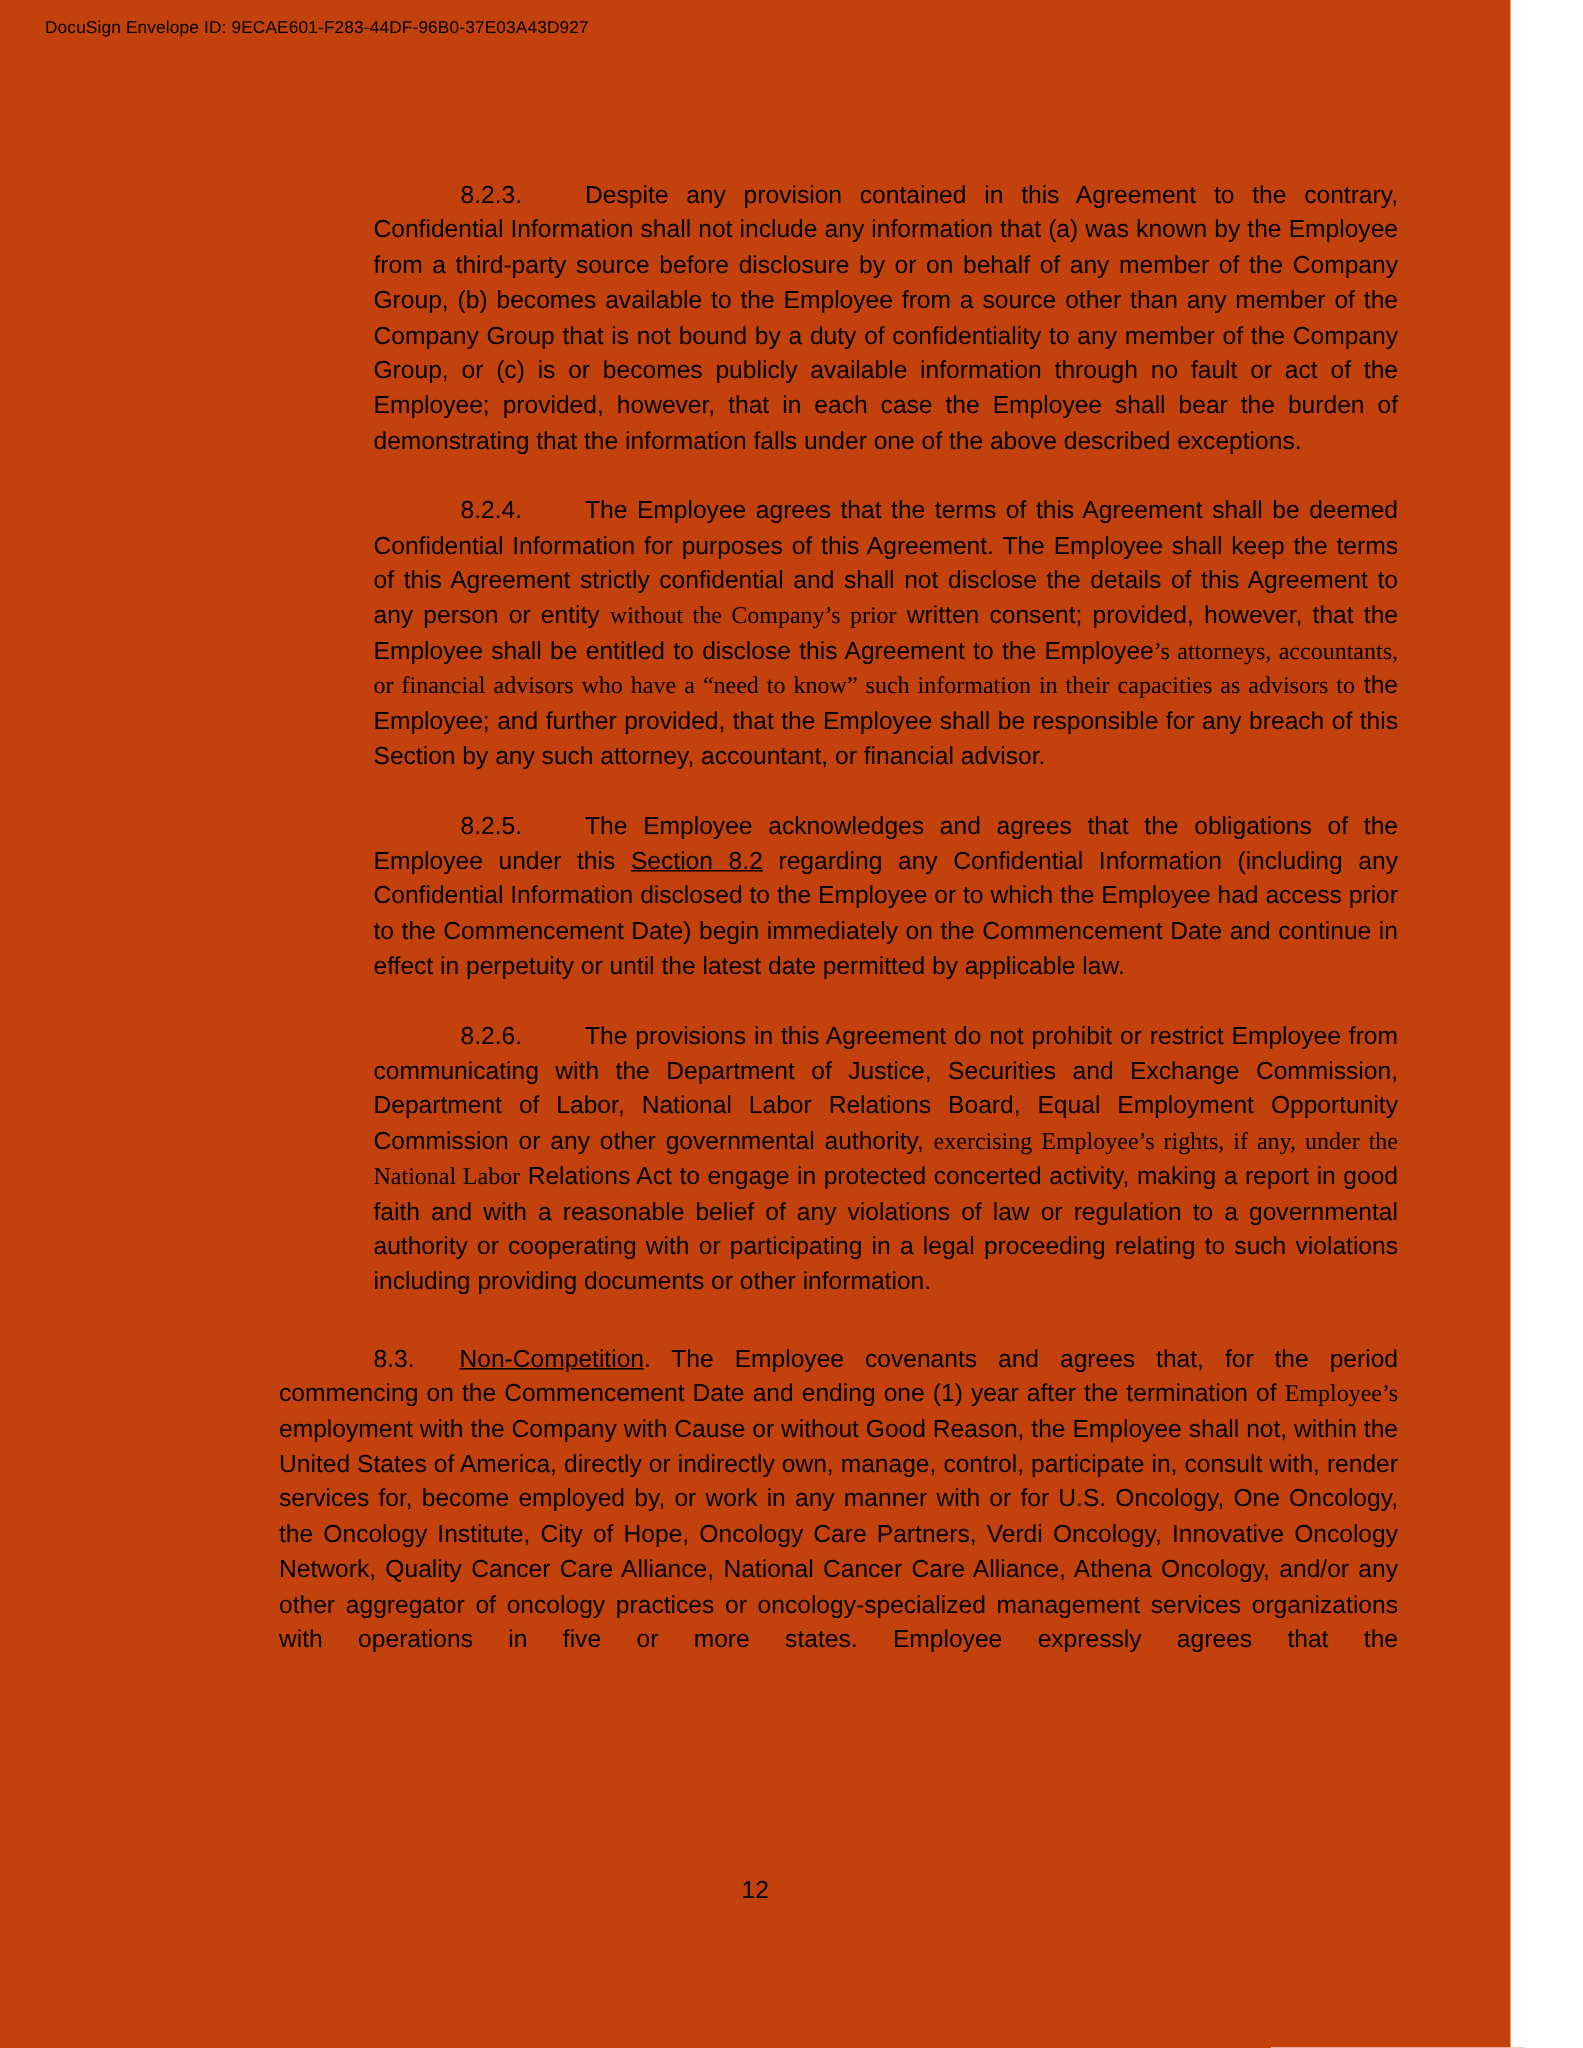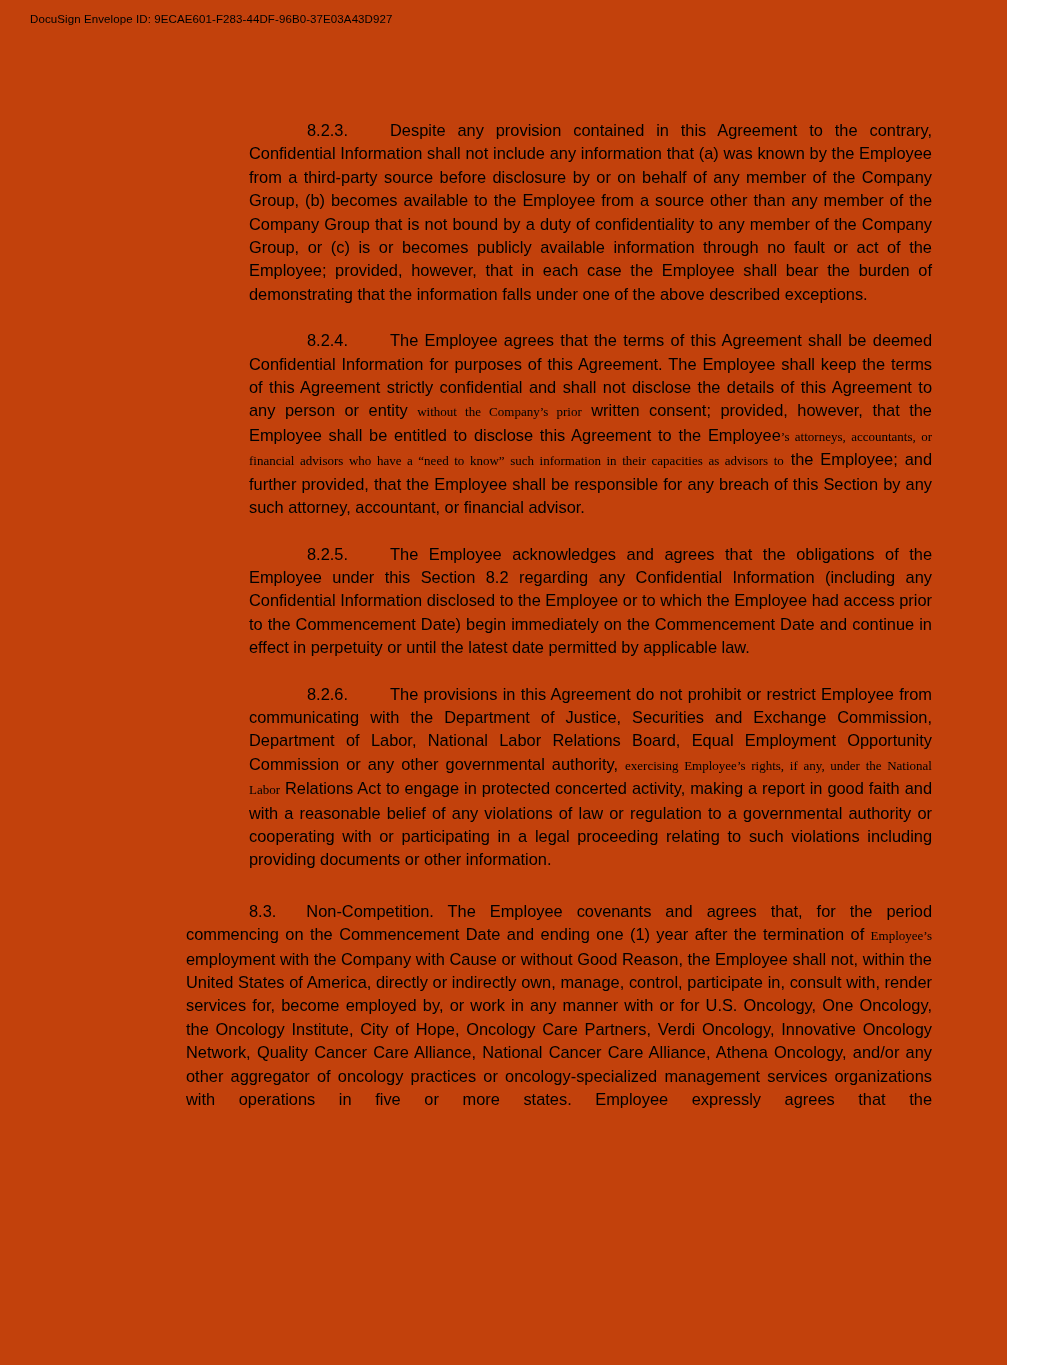--- a/index.html
+++ b/index.html
@@ -42,24 +42,24 @@
     text-indent: 58px;
   }
   .para.main {
     text-indent: 63px;
   }
   .para.justify-last {
     text-align-last: justify;
     margin-top: 28px;
   }
   .bold { font-weight: normal; }
-  .underline { }
+  .underline { text-decoration: underline; }
   .serif {
     font-family: "Liberation Serif", "DejaVu Serif", serif;
-    font-size: 13px;
+    font-size: 16px;
   }
   .tab {
     display: inline-block;
     width: 42px;
   }
   .tab.small {
     width: 30px;
   }
   .page-number {
     position: absolute;
@@ -78,13 +78,14 @@
   <div class="docusign-header">DocuSign Envelope ID: 9ECAE601-F283-44DF-96B0-37E03A43D927</div>
 
   <div class="doc-body">
       <p class="para sub"><span class="bold">8.2.3.</span><span class="tab"></span><span class="">Despite any provision contained in this Agreement to the contrary, Confidential Information shall not include any information that (a) was known by the Employee from a third-party source before disclosure by or on behalf of any member of the Company Group, (b) becomes available to the Employee from a source other than any member of the Company Group that is not bound by a duty of confidentiality to any member of the Company Group, or (c) is or becomes publicly available information through no fault or act of the Employee; provided, however, that in each case the Employee shall bear the burden of demonstrating that the information falls under one of the above described exceptions.</span></p>
       <p class="para sub"><span class="bold">8.2.4.</span><span class="tab"></span><span class="">The Employee agrees that the terms of this Agreement shall be deemed Confidential Information for purposes of this Agreement. The Employee shall keep the terms of this Agreement strictly confidential and shall not disclose the details of this Agreement to any person or entity </span><span class="serif">without the Company’s prior</span><span class=""> written consent; provided, however, that the Employee shall be entitled to disclose this Agreement to the Employee</span><span class="serif">’s attorneys, accountants, or financial advisors who have a “need to know” such information in their capacities as advisors to</span><span class=""> the Employee; and further provided, that the Employee shall be responsible for any breach of this Section by any such attorney, accountant, or financial advisor.</span></p>
       <p class="para sub"><span class="bold">8.2.5.</span><span class="tab"></span><span class="">The Employee acknowledges and agrees that the obligations of the Employee under this </span><span class="underline">Section 8.2</span><span class=""> regarding any Confidential Information (including any Confidential Information disclosed to the Employee or to which the Employee had access prior to the Commencement Date) begin immediately on the Commencement Date and continue in effect in perpetuity or until the latest date permitted by applicable law.</span></p>
       <p class="para sub"><span class="bold">8.2.6.</span><span class="tab"></span><span class="">The provisions in this Agreement do not prohibit or restrict Employee from communicating with the Department of Justice, Securities and Exchange Commission, Department of Labor, National Labor Relations Board, Equal Employment Opportunity Commission or any other governmental authority, </span><span class="serif">exercising Employee’s rights, if any, under the National Labor</span><span class=""> Relations Act to engage in protected concerted activity, making a report in good faith and with a reasonable belief of any violations of law or regulation to a governmental authority or cooperating with or participating in a legal proceeding relating to such violations including providing documents or other information.</span></p>
       <p class="para main justify-last"><span class="">8.3.</span><span class="tab small"></span><span class="underline">Non-Competition</span><span class="">. The Employee covenants and agrees that, for the period commencing on the Commencement Date and ending one (1) year after the termination of </span><span class="serif">Employee’s</span><span class=""> employment with the Company with Cause or without Good Reason, the Employee shall not, within the United States of America, directly or indirectly own, manage, control, participate in, consult with, render services for, become employed by, or work in any manner with or for U.S. Oncology, One Oncology, the Oncology Institute, City of Hope, Oncology Care Partners, Verdi Oncology, Innovative Oncology Network, Quality Cancer Care Alliance, National Cancer Care Alliance, Athena Oncology, and/or any other aggregator of oncology practices or oncology-specialized management services organizations with operations in five or more states. Employee expressly agrees that the</span></p>
     </div>
 
+  <div class="page-number">12</div>
 </div>
 
 </body></html>

